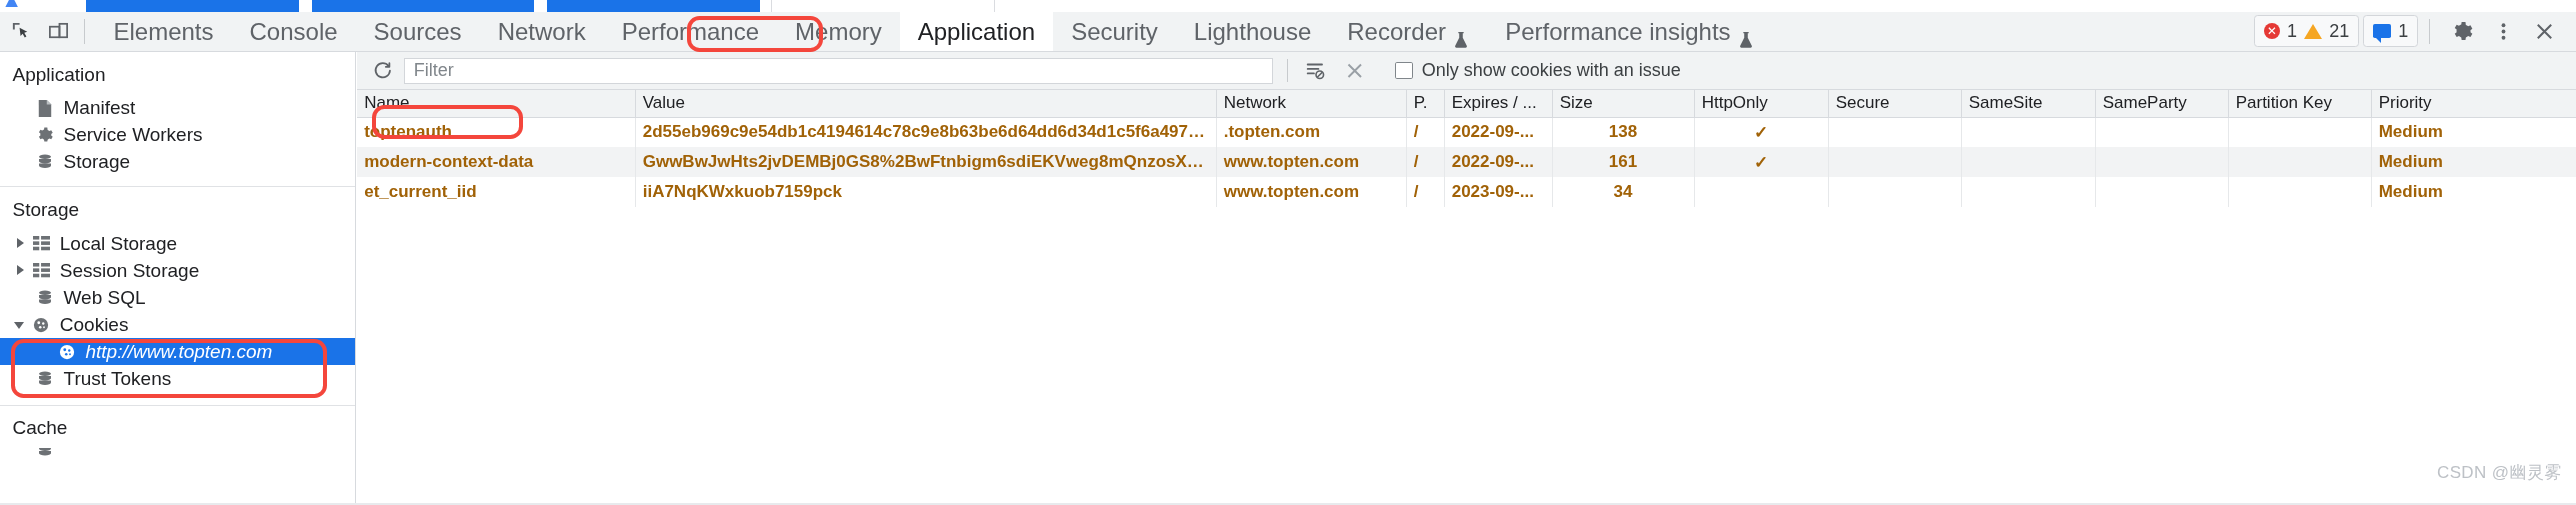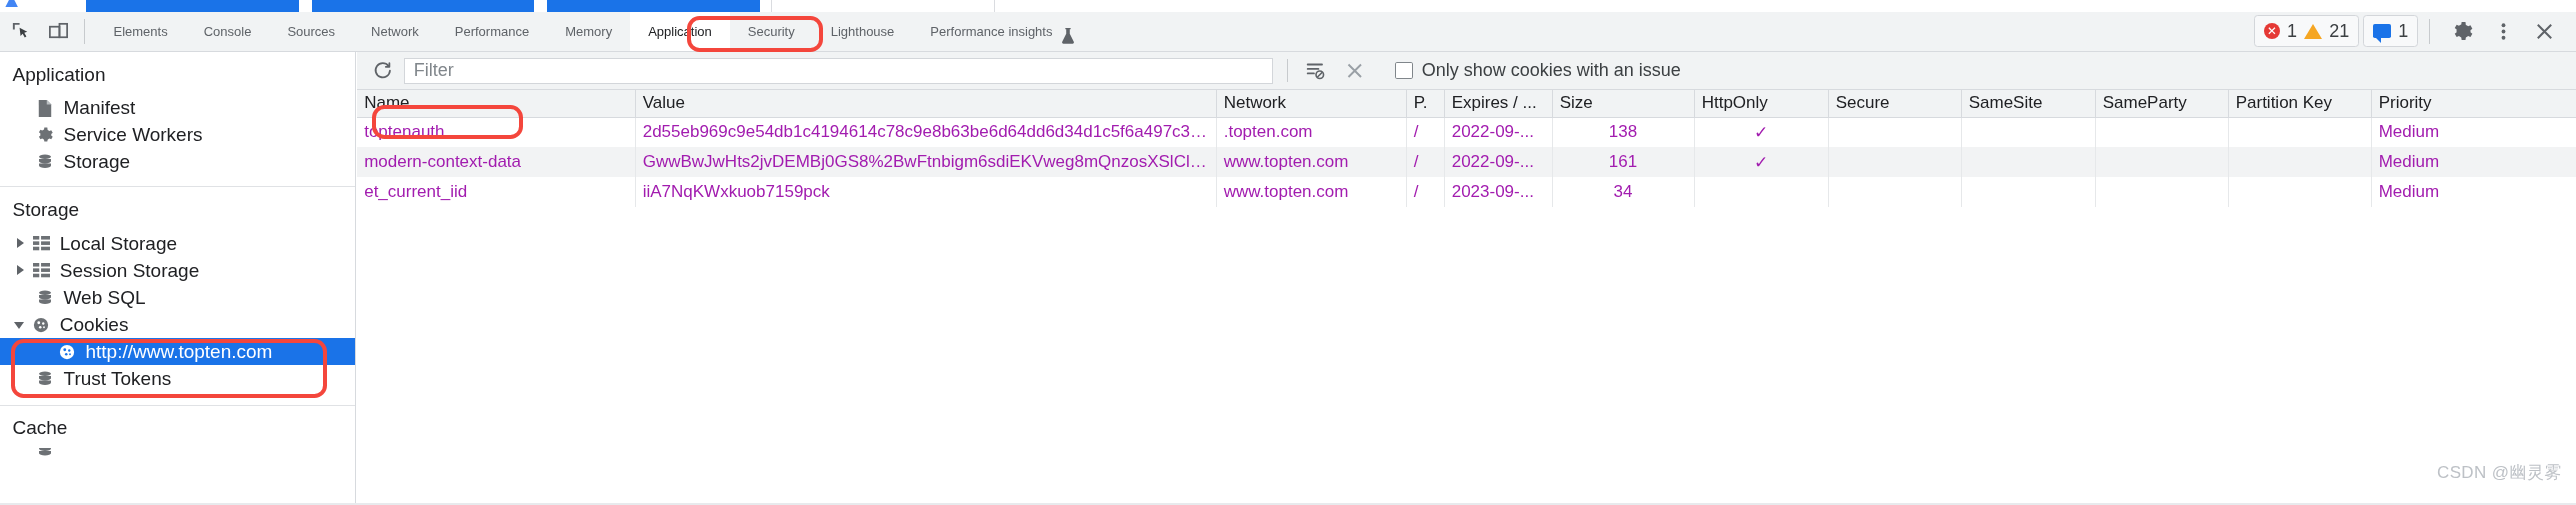--- a/index.html
+++ b/index.html
@@ -67,21 +67,21 @@
   .panel-tabs {
     display: flex;
     align-items: center;
     height: 39px;
   }
   .panel-tab {
     position: relative;
     padding: 0 18px;
     height: 39px;
     line-height: 39px;
-    font-size: 13px;
+    font-size: 24px;
     color: #5f6368;
     white-space: nowrap;
     display: flex;
     align-items: center;
     gap: 7.2px;
   }
   .panel-tab.selected {
     color: #202124;
     background: #ffffff;
   }
@@ -165,21 +165,21 @@
     display: flex;
     align-items: center;
     height: 27px;
     padding-left: 12.5px;
     font-size: 19px;
     color: #202124;
     white-space: nowrap;
   }
   .sb-item.indent1 { padding-left: 34px; }
   .sb-item.indent2 { padding-left: 56px; }
-  .sb-item.selected { background: #1a73e8; color: #ffffff; }
+  .sb-item.selected { background: #1a73e8; color: #ffffff; font-style: italic; }
   .sb-arrow {
     width: 16px; min-width:16px; height: 16px; position: relative; margin-right: 1.8px;
   }
   .sb-arrow.closed::before{
     content:""; position:absolute; left:4.5px; top:2.7px;
     border-left: 7.2px solid #5f6368;
     border-top: 5.4px solid transparent;
     border-bottom: 5.4px solid transparent;
   }
   .sb-arrow.open::before{
@@ -256,25 +256,26 @@
     font-size: 17px;
     white-space: nowrap;
     overflow: hidden;
     text-overflow: ellipsis;
     box-sizing: border-box;
   }
   table.cookies tbody td {
     height: 30px;
     padding: 0 7.2px;
     border-right: 0.9px solid #e6e8ea;
-    color: #a21caf;
+    color: #a16207;
     white-space: nowrap;
     overflow: hidden;
     text-overflow: ellipsis;
     box-sizing: border-box;
+    font-weight: bold;
   }
   table.cookies tbody tr:nth-child(even) { background: #f2f3f4; }
   table.cookies tbody tr:nth-child(odd)  { background: #ffffff; }
   td.num { text-align: center; }
   td.ctr { text-align: center; }
 
   .watermark {
     position: absolute;
     right: 14.3px;
     bottom: 22px;
@@ -335,20 +336,28 @@
       <span>Memory</span>
     </div>
     <div class="panel-tab selected">
       <span>Application</span>
     </div>
     <div class="panel-tab">
       <span>Security</span>
     </div>
     <div class="panel-tab">
       <span>Lighthouse</span>
+    </div>
+    <div class="panel-tab">
+      <span>Recorder</span>
+      <span class="flask">
+        <svg width="16" height="20" viewBox="0 0 18 22">
+          <path d="M6 2h6v1.5H11v5l4.5 9a1.5 1.5 0 01-1.3 2.2H3.8A1.5 1.5 0 012.5 17.5l4.5-9v-5H6V2z" fill="#5f6368"></path>
+        </svg>
+      </span>
     </div>
     <div class="panel-tab">
       <span>Performance insights</span>
       <span class="flask">
         <svg width="16" height="20" viewBox="0 0 18 22">
           <path d="M6 2h6v1.5H11v5l4.5 9a1.5 1.5 0 01-1.3 2.2H3.8A1.5 1.5 0 012.5 17.5l4.5-9v-5H6V2z" fill="#5f6368"></path>
         </svg>
       </span>
     </div>
   </div>

